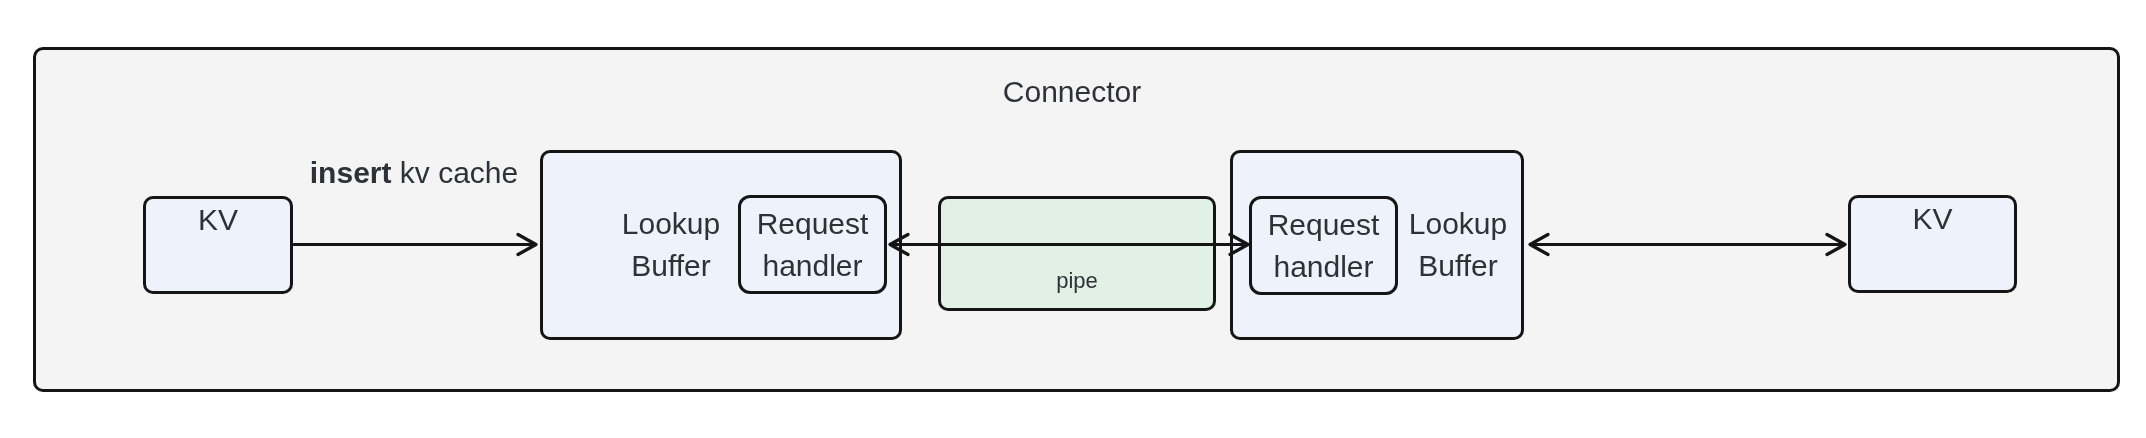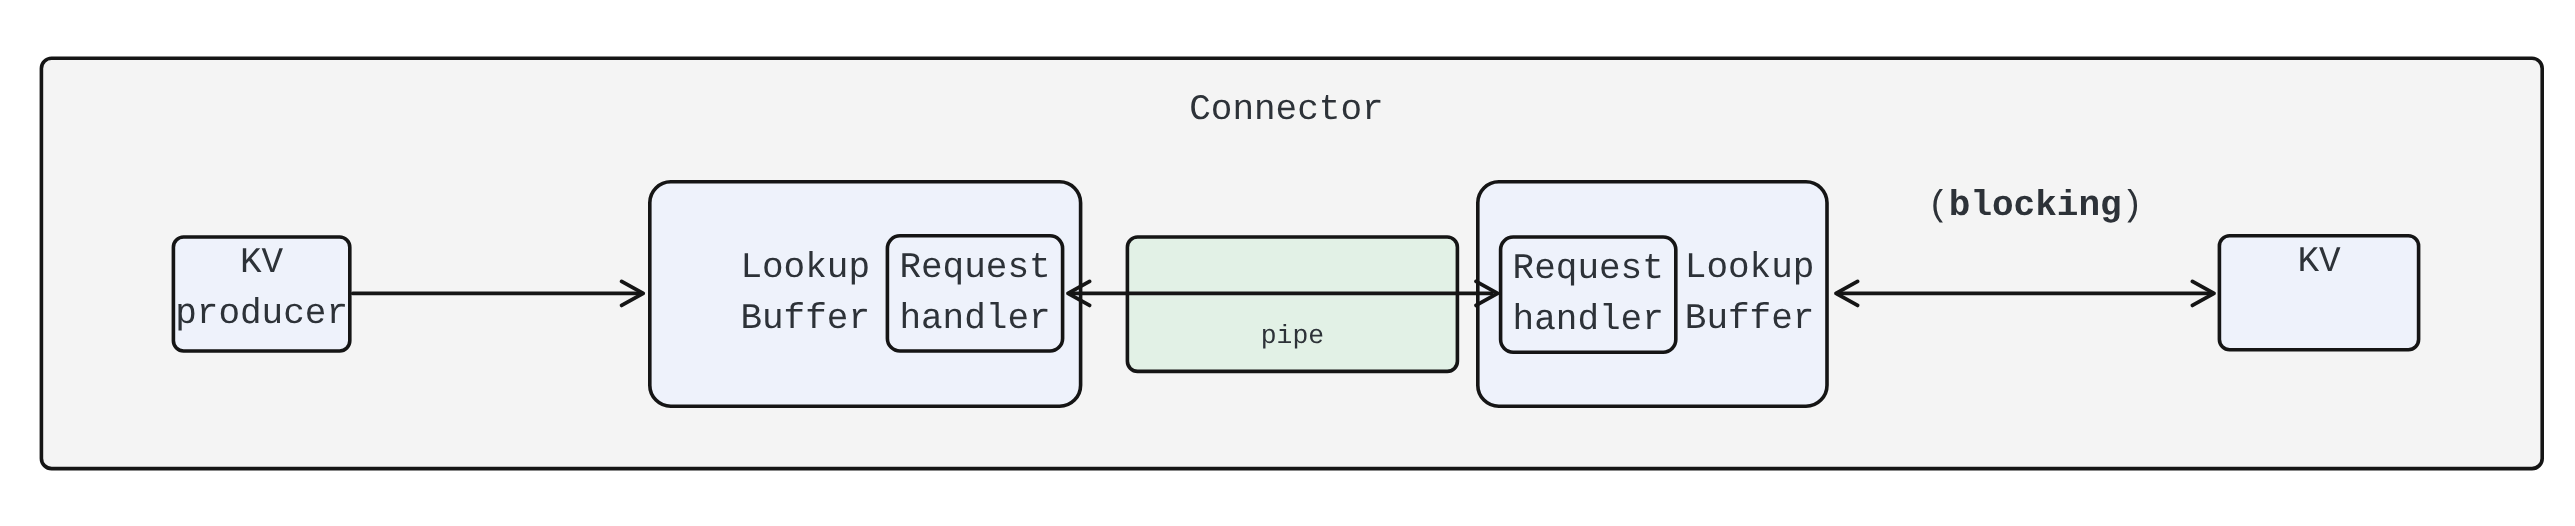--- a/index.html
+++ b/index.html
@@ -14,21 +14,20 @@
   body{
     background:var(--background);
     font-family:"Liberation Sans","DejaVu Sans",sans-serif;
     color:var(--text);
   }
   .canvas{
     position:relative;
     width:2146px;height:438px;
     background:var(--background);
     overflow:hidden;
-    font-family:Liberation Mono, monospace;
   }
   .connector-box{
     position:absolute;
     left:33px;top:47px;width:2087px;height:345px;
     background:var(--container-fill);
     border:3px solid var(--border);
     border-radius:10px;
   }
   .diagram-title{
     position:absolute;
@@ -42,21 +41,21 @@
     background:var(--node-fill);
     border:3px solid var(--border);
     border-radius:10px;
     display:flex;flex-direction:column;
     align-items:center;
     text-align:center;
     font-size:30px;line-height:42px;
   }
   .kv-producer{left:143px;top:196px;width:150px;height:98px;}
   .kv-consumer{left:1848px;top:195px;width:169px;height:98px;}
-  .lookup-buffer{display:block;border-radius:19px;}
+  .lookup-buffer{display:block;}
   .lb-left{left:540px;top:150px;width:362px;height:190px;}
   .lb-right{left:1230px;top:150px;width:294px;height:190px;}
   .lb-label{
     position:absolute;top:0;height:100%;
     display:flex;flex-direction:column;
     align-items:center;justify-content:center;
     font-size:30px;line-height:42px;text-align:center;
   }
   .lb-left .lb-label{left:58px;width:140px;}
   .lb-right .lb-label{left:162px;width:126px;}
@@ -114,24 +113,24 @@
 <body>
 
 <div class="canvas">
 
   <div class="connector-box"></div>
 
   <div class="diagram-title">Connector</div>
 
   <div class="node kv-producer">
     <div>KV</div>
-    <div>producer</div>
   </div>
 
   <div class="edge-label insert-label">
+    <div><b>insert</b><span> kv cache</span></div>
   </div>
 
   <div class="node lookup-buffer lb-left">
     <div class="lb-label">
       <div>Lookup</div>
       <div>Buffer</div>
     </div>
     <div class="request-handler rh-left">
       <div>Request</div>
       <div>handler</div>
@@ -147,21 +146,20 @@
       <div>Request</div>
       <div>handler</div>
     </div>
     <div class="lb-label">
       <div>Lookup</div>
       <div>Buffer</div>
     </div>
   </div>
 
   <div class="edge-label drop-select-label">
-    <div><span>(</span><b>blocking</b><span>)</span></div>
   </div>
 
   <div class="node kv-consumer">
     <div>KV</div>
   </div>
 
   <svg class="arrows" viewBox="0 0 2146 438">
     <g>
       <path d="M294 244.5 H533"></path>
       <path d="M518 234.5 L536 244.5 L518 254.5"></path>

